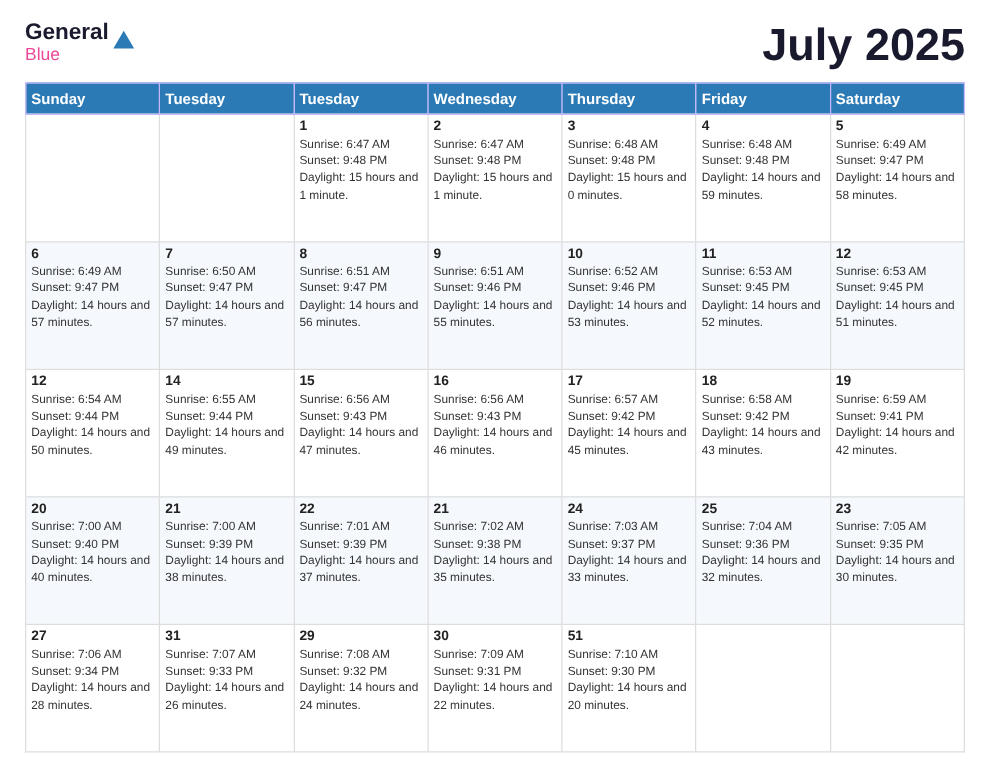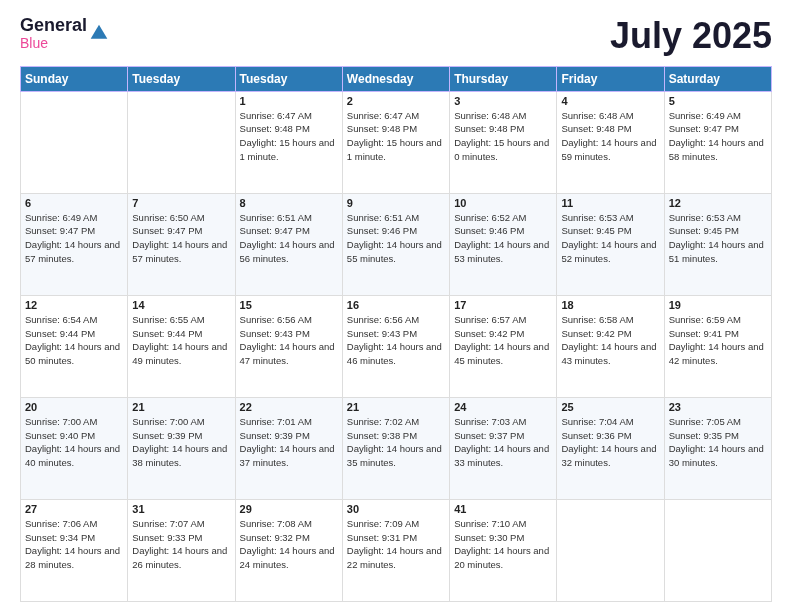--- a/index.html
+++ b/index.html
@@ -260,21 +260,21 @@
           </td>
           <td>
             <span class="day-number">29</span>
             <div class="day-info">Sunrise: 7:08 AM<br>Sunset: 9:32 PM<br>Daylight: 14 hours and 24 minutes.</div>
           </td>
           <td>
             <span class="day-number">30</span>
             <div class="day-info">Sunrise: 7:09 AM<br>Sunset: 9:31 PM<br>Daylight: 14 hours and 22 minutes.</div>
           </td>
           <td>
-            <span class="day-number">41</span>
+            <span class="day-number">51</span>
             <div class="day-info">Sunrise: 7:10 AM<br>Sunset: 9:30 PM<br>Daylight: 14 hours and 20 minutes.</div>
           </td>
           <td class="empty-cell"></td>
           <td class="empty-cell"></td>
         </tr>
       </tbody>
   </table>
 </div>
 
 </body></html>

